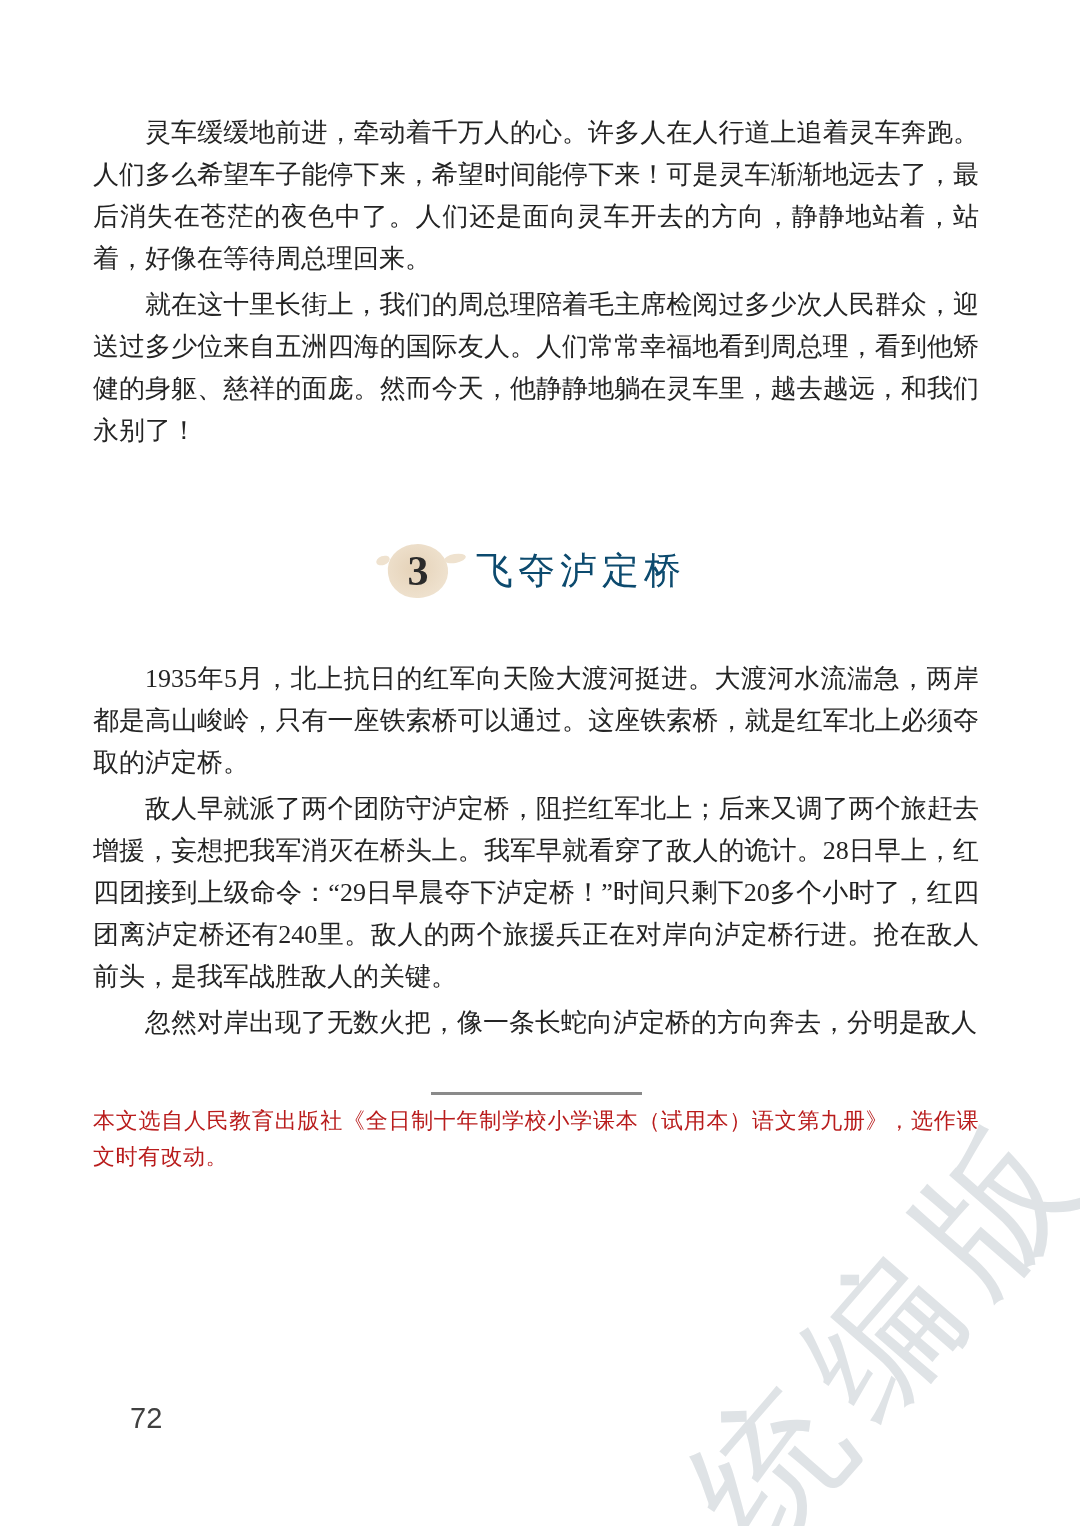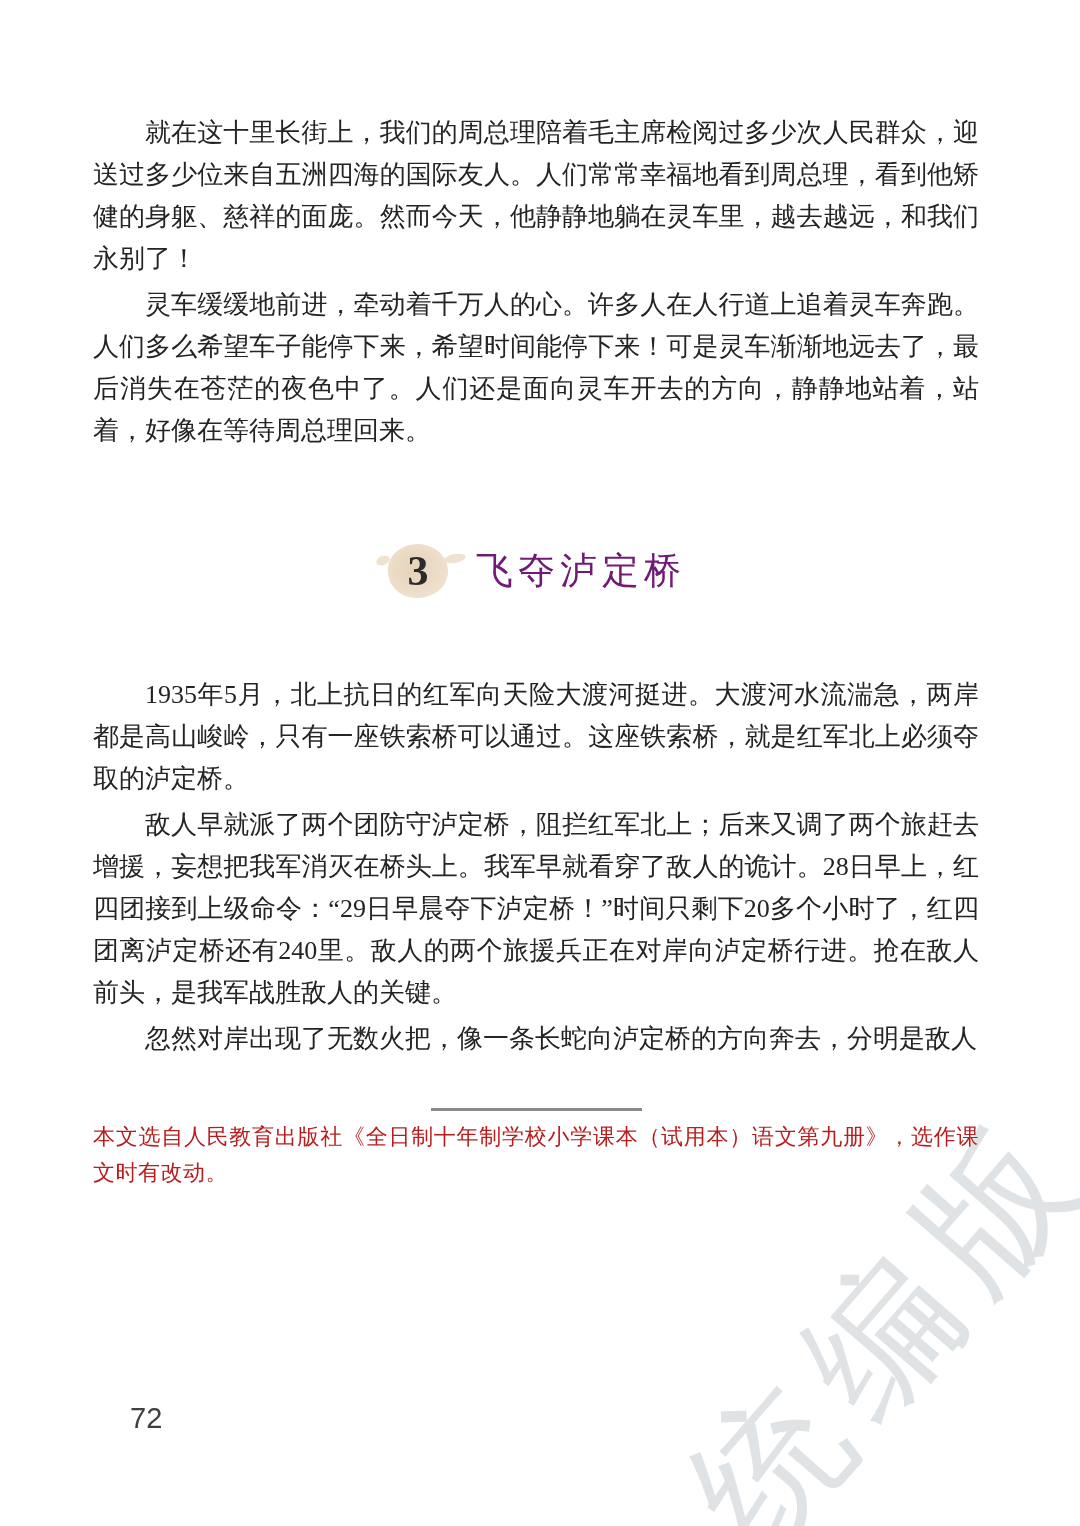--- a/index.html
+++ b/index.html
@@ -117,25 +117,25 @@
     line-height:62px;
     font-weight:bold;
     color:#2b2b2b;
   }
   .lesson-name{
     display:inline-block;
     vertical-align:top;
     font-size:37px;
     line-height:62px;
     letter-spacing:5px;
-    color:#701a75;
+    color:#0c4a6e;
     font-family:Liberation Serif, serif;
   }
   
-  .lesson-body p:first-child{margin-top:72px;}
+  .lesson-body p:first-child{margin-top:56px;}
   
   .footnote-rule{
     margin-top:48px;
     width:211px;
     height:3px;
     background:var(--footnote_rule);
     border:none;
   }
   .footnote{
     margin-top:8px;
@@ -161,22 +161,22 @@
 </head>
 <body>
 
 <div class="page">
 
   <div class="watermark">统编版</div>
 
   <div class="content">
 
     <div class="body-text">
+        <p>灵车缓缓地前进，牵动着千万人的心。许多人在人行道上追着灵车奔跑。人们多么希望车子能停下来，希望时间能停下来！可是灵车渐渐地远去了，最后消失在苍茫的夜色中了。人们还是面向灵车开去的方向，静静地站着，站着，好像在等待周总理回来。</p>
         <p>就在这十里长街上，我们的周总理陪着毛主席检阅过多少次人民群众，迎送过多少位来自五洲四海的国际友人。人们常常幸福地看到周总理，看到他矫健的身躯、慈祥的面庞。然而今天，他静静地躺在灵车里，越去越远，和我们永别了！</p>
-        <p>灵车缓缓地前进，牵动着千万人的心。许多人在人行道上追着灵车奔跑。人们多么希望车子能停下来，希望时间能停下来！可是灵车渐渐地远去了，最后消失在苍茫的夜色中了。人们还是面向灵车开去的方向，静静地站着，站着，好像在等待周总理回来。</p>
       </div>
 
     <div class="lesson-title">
       <span class="title-inner">
         <span class="lesson-badge">
           <span class="badge-blob"></span>
           <span class="badge-dot-left"></span>
           <span class="badge-dot-right"></span>
           <span class="lesson-number">3</span>
         </span>

